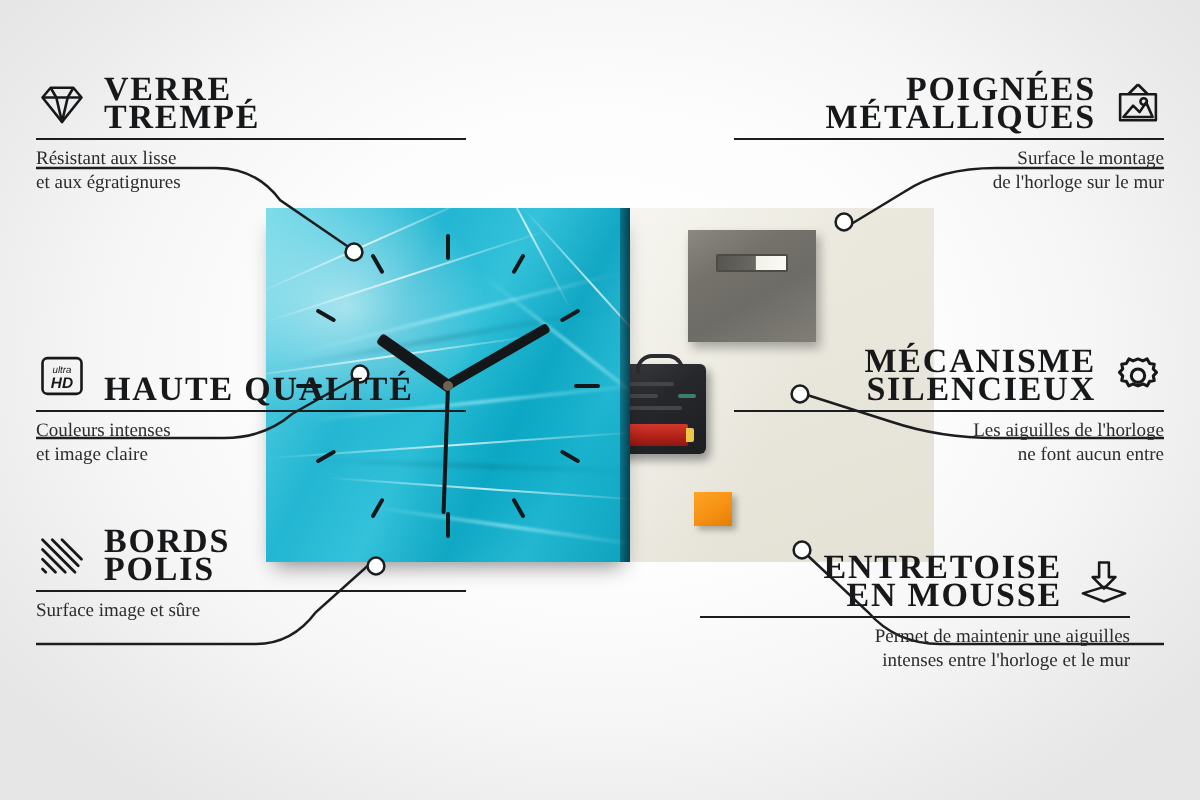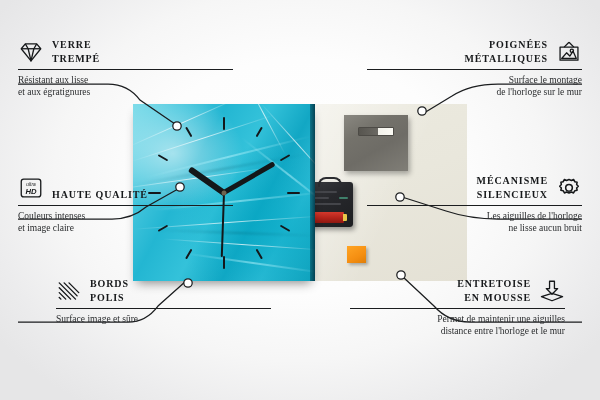--- a/index.html
+++ b/index.html
@@ -83,21 +83,21 @@
     background:linear-gradient(150deg,#ffa424 0%,#f58f12 60%,#e07e07 100%);
     box-shadow:2px 2px 3px rgba(0,0,0,.28);
   }
 
   
   .feat{position:absolute;width:215px;}
   .feat.r{text-align:right;}
   .head{display:flex;align-items:center;gap:8px;}
   .feat.r .head{justify-content:flex-end;}
   .ttl{
-    font-weight:bold;font-size:10px;letter-spacing:.9px;color:#16181a;
+    font-weight:bold;font-size:17px;letter-spacing:.9px;color:#16181a;
     line-height:13.5px;text-transform:uppercase;
   }
   .rule{height:1px;background:#1b1d1f;margin:4px 0 4px;}
   .sub{font-size:9.5px;line-height:12px;color:#2a2c2e;}
   .ico{flex:0 0 auto;width:26px;height:24px;display:block;font-style:italic;}
   .ico svg{display:block;width:100%;height:100%;}
 
   
   #wires{position:absolute;left:0;top:0;width:600px;height:400px;pointer-events:none;}
 </style>
@@ -222,21 +222,21 @@
         <span>HAUTE QUALITÉ</span>
       </span>
     </div>
     <div class="rule"></div>
     <div class="sub">
       <span>Couleurs intenses</span><br>
       <span>et image claire</span>
     </div>
   </div>
 
-  <div class="feat" style="left:18px;top:277px;margin-left:38px;">
+  <div class="feat" style="left:18px;top:264px;">
     <div class="head">
       <span class="ico">
         <svg viewBox="0 0 32 28">
             <g stroke="#16181a" stroke-width="1.7" stroke-linecap="round">
           <line x1="4" y1="4" x2="24" y2="24"></line>
           <line x1="4" y1="10" x2="18" y2="24"></line>
           <line x1="4" y1="16" x2="12" y2="24"></line>
           <line x1="4" y1="22" x2="6" y2="24"></line>
           <line x1="10" y1="4" x2="26" y2="20"></line>
           <line x1="16" y1="4" x2="28" y2="16"></line>
@@ -289,21 +289,21 @@
             <g fill="none" stroke="#16181a" stroke-width="1.9" stroke-linejoin="round">
           <path d="M16,3.5 l3,1.2 2.6,-1.2 1.6,2.8 2.8,0.5 -0.6,2.9 2,2.1 -2,2.1 0.6,2.9 -2.8,0.5 -1.6,2.8 -2.6,-1.2 -3,1.2 -3,-1.2 -2.6,1.2 -1.6,-2.8 -2.8,-0.5 0.6,-2.9 -2,-2.1 2,-2.1 -0.6,-2.9 2.8,-0.5 1.6,-2.8 2.6,1.2 Z"></path>
           <circle cx="16" cy="13.8" r="4.1"></circle>
             </g>
           </svg>
       </span>
     </div>
     <div class="rule"></div>
     <div class="sub">
       <span>Les aiguilles de l'horloge</span><br>
-      <span>ne lisse aucun bruit</span>
+      <span>ne font aucun entre</span>
     </div>
   </div>
 
   <div class="feat r" style="left:350px;top:277px;">
     <div class="head">
       <span class="ttl">
         <span>ENTRETOISE</span><br>
         <span>EN MOUSSE</span>
       </span>
       <span class="ico">
@@ -311,17 +311,17 @@
             <g fill="none" stroke="#16181a" stroke-width="1.6" stroke-linejoin="round">
           <path d="M13,2 L19,2 L19,11 L23,11 L16,18 L9,11 L13,11 Z"></path>
           <path d="M16,17 L29,21 L16,26 L3,21 Z"></path>
             </g>
           </svg>
       </span>
     </div>
     <div class="rule"></div>
     <div class="sub">
       <span>Permet de maintenir une aiguilles</span><br>
-      <span>distance entre l'horloge et le mur</span>
+      <span>intenses entre l'horloge et le mur</span>
     </div>
   </div>
 
 </div>
 
 </body></html>

